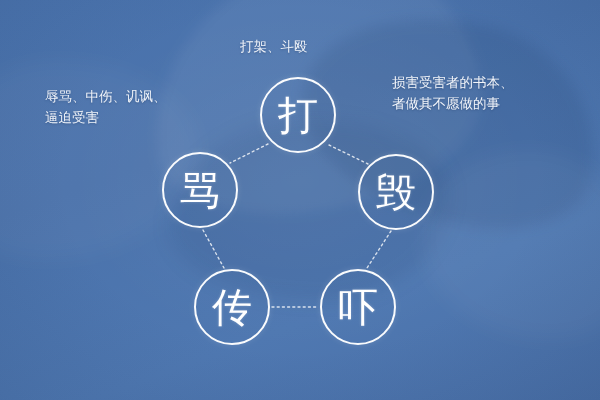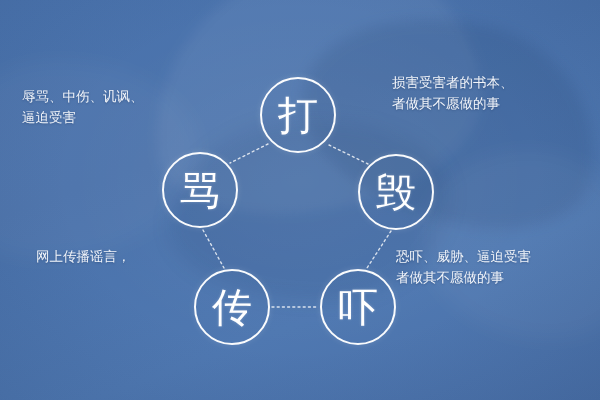--- a/index.html
+++ b/index.html
@@ -110,21 +110,21 @@
   
   .label {
     position: absolute;
     color: #f2f5fa;
     font-size: 13.5px;
     line-height: 21px;
     white-space: nowrap;
     text-shadow: 0 1px 2px rgba(25,50,90,0.35);
   }
   .label-top    { left: 240px; top:  36px; }
-  .label-tl     { left:  22px; top:  86px; }
+  .label-tl     { left:  45px; top:  86px; }
   .label-tr     { left: 392px; top:  72px; }
   .label-bl     { left:  36px; top: 246px; }
   .label-br     { left: 396px; top: 246px; }
   .label .ln { display: block; }
 </style>
 </head>
 <body>
 
 <div id="stage">
 
@@ -152,33 +152,31 @@
   <div class="node node-hui">
     <span class="node-char">毁</span>
   </div>
   <div class="node node-chuan">
     <span class="node-char">传</span>
   </div>
   <div class="node node-xia">
     <span class="node-char">吓</span>
   </div>
 
+  <div class="label label-top">
+    <span class="ln">打架、斗殴</span>
+  </div>
 
   <div class="label label-tl">
     <span class="ln">辱骂、中伤、讥讽、</span>
     <span class="ln">逼迫受害</span>
   </div>
 
   <div class="label label-tr">
     <span class="ln">损害受害者的书本、</span>
     <span class="ln">者做其不愿做的事</span>
   </div>
 
   <div class="label label-bl">
-    <span class="ln">网上传播谣言，</span>
   </div>
 
-  <div class="label label-br">
-    <span class="ln">恐吓、威胁、逼迫受害</span>
-    <span class="ln">者做其不愿做的事</span>
-  </div>
 
 </div>
 
 </body></html>

